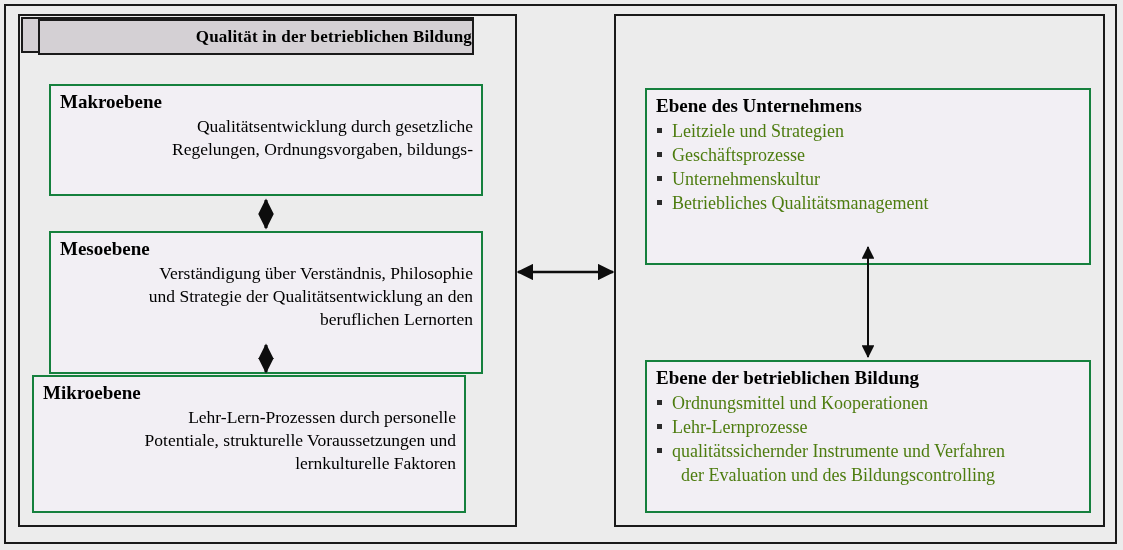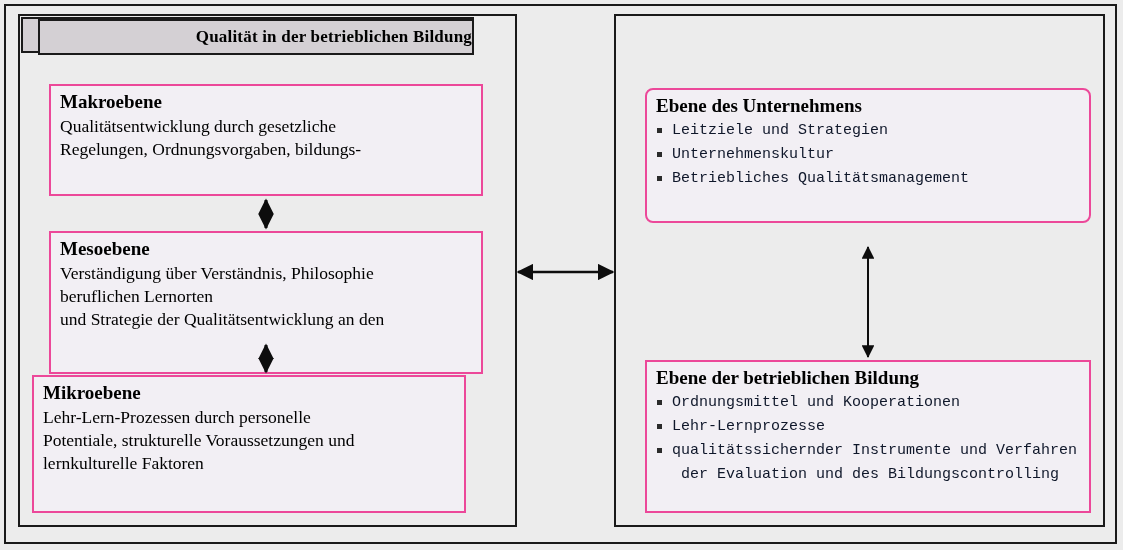--- a/index.html
+++ b/index.html
@@ -71,75 +71,75 @@
     left: 38px;
     top: 19px;
     width: 436px;
     height: 36px;
     line-height: 32px;
   }
   
   .card {
     position: absolute;
     box-sizing: border-box;
-    border: 2px solid #ec4899;
+    border: 2px solid #15803d;
     background: #f2eff4;
     padding: 4px 8px 4px 9px;
     overflow: hidden;
   }
   .card-heading {
     font-weight: bold;
     font-size: 19px;
     color: #000000;
     line-height: 24px;
     margin: 0 0 1px 0;
     white-space: nowrap;
   }
   .card-body {
     font-size: 17.5px;
     line-height: 23px;
     color: #000000;
   }
   .card-body .line {
     white-space: nowrap;
+    text-align: right;
   }
   
   ul.bullets {
     list-style: none;
     margin: 0;
     padding: 0;
   }
   ul.bullets li {
     position: relative;
     padding-left: 16px;
-    font-size: 15px;
+    font-size: 18px;
     line-height: 24px;
-    color: #0f172a;
-    white-space: nowrap;
-    font-family: Liberation Mono, monospace;
+    color: #4d7c0f;
+    white-space: nowrap;
   }
   ul.bullets li .sq {
     position: absolute;
     left: 1px;
     top: 9px;
     width: 5px;
     height: 5px;
     background: #2b2b2b;
   }
   ul.bullets li .cont {
     display: block;
     padding-left: 9px;
     white-space: nowrap;
   }
   
   #card-makro { left: 49px;  top: 84px;  width: 434px; height: 112px; }
   #card-meso  { left: 49px;  top: 231px; width: 434px; height: 143px; }
   #card-mikro { left: 32px;  top: 375px; width: 434px; height: 138px; }
   
-  #card-unternehmen { left: 645px; top: 88px;  width: 446px; height: 135px; border-radius: 8px; }
+  #card-unternehmen { left: 645px; top: 88px;  width: 446px; height: 177px; }
   #card-bildung     { left: 645px; top: 360px; width: 446px; height: 153px; }
 
   
   .arrow-layer {
     position: absolute;
     left: 0; top: 0;
     width: 1123px;
     height: 550px;
     pointer-events: none;
   }
@@ -160,22 +160,22 @@
     <div class="card-body">
       <div class="line">Qualitätsentwicklung durch gesetzliche</div>
       <div class="line">Regelungen, Ordnungsvorgaben, bildungs-</div>
     </div>
   </div>
 
   <div id="card-meso" class="card">
     <div class="card-heading">Mesoebene</div>
     <div class="card-body">
       <div class="line">Verständigung über  Verständnis, Philosophie</div>
+      <div class="line">und Strategie der Qualitätsentwicklung an den</div>
       <div class="line">beruflichen Lernorten</div>
-      <div class="line">und Strategie der Qualitätsentwicklung an den</div>
     </div>
   </div>
 
   <div id="card-mikro" class="card">
     <div class="card-heading">Mikroebene</div>
     <div class="card-body">
       <div class="line">Lehr-Lern-Prozessen durch personelle</div>
       <div class="line">Potentiale, strukturelle Voraussetzungen und</div>
       <div class="line">lernkulturelle Faktoren</div>
     </div>
@@ -184,20 +184,24 @@
   <div id="right-container" class="column-container"></div>
 
   <div id="right-title" class="column-title">Qualität in der betrieblichen Bildung</div>
 
   <div id="card-unternehmen" class="card">
     <div class="card-heading">Ebene des Unternehmens</div>
     <ul class="bullets">
       <li>
         <span class="sq"></span>
         <span>Leitziele und Strategien</span>
+      </li>
+      <li>
+        <span class="sq"></span>
+        <span>Geschäftsprozesse</span>
       </li>
       <li>
         <span class="sq"></span>
         <span>Unternehmenskultur</span>
       </li>
       <li>
         <span class="sq"></span>
         <span>Betriebliches Qualitätsmanagement</span>
       </li>
     </ul>

